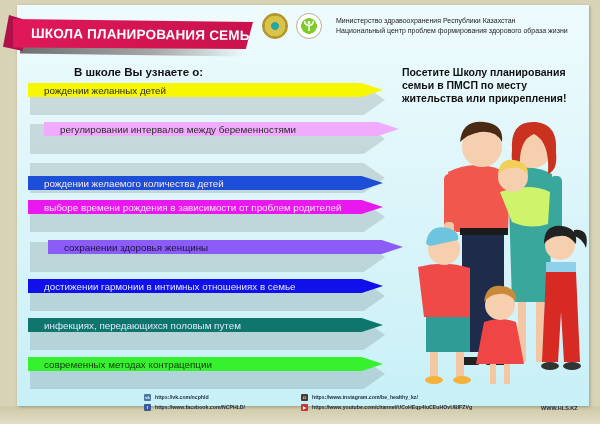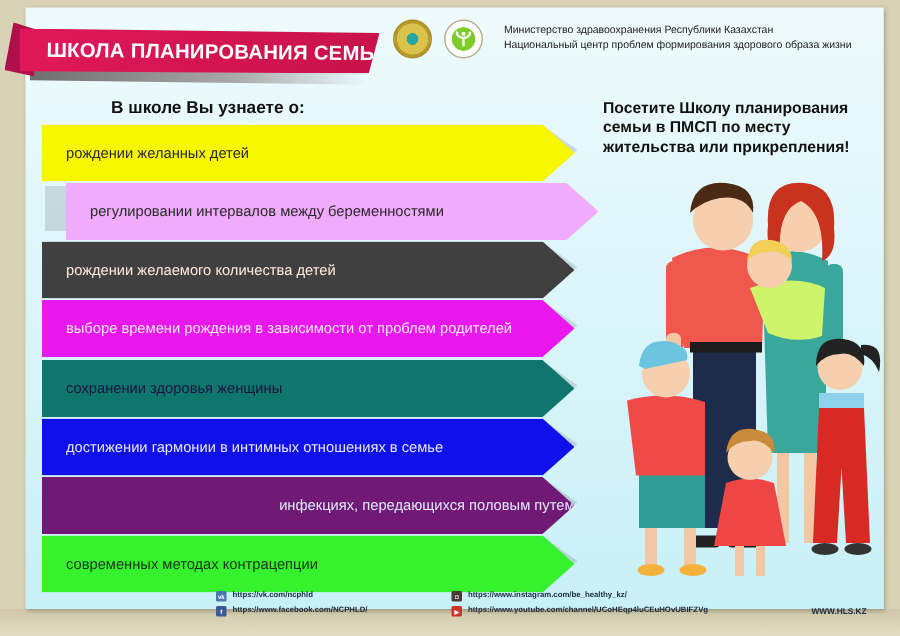--- a/index.html
+++ b/index.html
@@ -61,21 +61,21 @@
     position: absolute; left: 336px; top: 16px;
     font-size: 7px; line-height: 10px; color: #1c1c1c; white-space: nowrap;
   }
   
   .lead {
     position: absolute; left: 54px; top: 66px;
     font-size: 11.5px; font-weight: bold; color: #111; margin-left: 20px;
   }
   
   .arrow {
-    position: absolute; left: 28px; width: 355px; height: 38px;
+    position: absolute; left: 28px; width: 355px; height: 14px;
     clip-path: polygon(0 0, 94% 0, 100% 50%, 94% 100%, 0 100%);
     display: flex; align-items: center; padding-left: 16px;
     font-size: 9.8px; white-space: nowrap;
   }
   .arrow-shadow {
     position: absolute; left: 30px; width: 355px; height: 30px;
     clip-path: polygon(0 0, 94% 0, 100% 50%, 94% 100%, 0 100%);
     background: rgba(0,0,0,0.12);
   }
   .cta {
@@ -122,41 +122,41 @@
   <div class="arrow" id="a0" style="top: 83px; background: rgb(247, 247, 0); color: rgb(42, 42, 42);">
       <span>рождении желанных детей</span>
     </div>
 
   <div class="arrow-shadow" style="top:124px"></div>
   <div class="arrow" id="a1" style="top: 122px; background: #f0abfc; color: rgb(42, 42, 42); margin-left: 16px;">
       <span>регулировании интервалов между беременностями</span>
     </div>
 
   <div class="arrow-shadow" style="top:163px"></div>
-  <div class="arrow" id="a2" style="top: 161px; background: #404040; color: rgb(255, 233, 224);">
+  <div class="arrow" id="a2" style="top: 176px; background: #1d4ed8; color: rgb(255, 233, 224);">
       <span>рождении желаемого количества детей</span>
     </div>
 
   <div class="arrow-shadow" style="top:202px"></div>
   <div class="arrow" id="a3" style="top: 200px; background: rgb(232, 24, 239); color: rgb(253, 230, 255);">
       <span>выборе времени рождения  в зависимости от проблем родителей</span>
     </div>
 
   <div class="arrow-shadow" style="top:242px"></div>
-  <div class="arrow" id="a4" style="top: 240px; background: #0f766e; color: rgb(31, 18, 64);">
+  <div class="arrow" id="a4" style="top: 240px; background: #8b5cf6; color: rgb(31, 18, 64); margin-left: 20px;">
       <span>сохранении здоровья женщины</span>
     </div>
 
   <div class="arrow-shadow" style="top:281px"></div>
   <div class="arrow" id="a5" style="top: 279px; background: rgb(16, 16, 234); color: rgb(228, 230, 255); text-align: right;">
       <span>достижении гармонии в интимных отношениях  в семье</span>
     </div>
 
   <div class="arrow-shadow" style="top:320px"></div>
-  <div class="arrow" id="a6" style="top: 318px; background: #701a75; color: rgb(226, 232, 255); justify-content: flex-end;">
+  <div class="arrow" id="a6" style="top: 318px; background: #0f766e; color: rgb(226, 232, 255);">
       <span>инфекциях, передающихся половым путем</span>
     </div>
 
   <div class="arrow-shadow" style="top:359px"></div>
   <div class="arrow" id="a7" style="top: 357px; background: rgb(54, 242, 46); color: rgb(21, 51, 18);">
       <span>современных методах контрацепции</span>
     </div>
 </div>
 
 <div class="cta">

